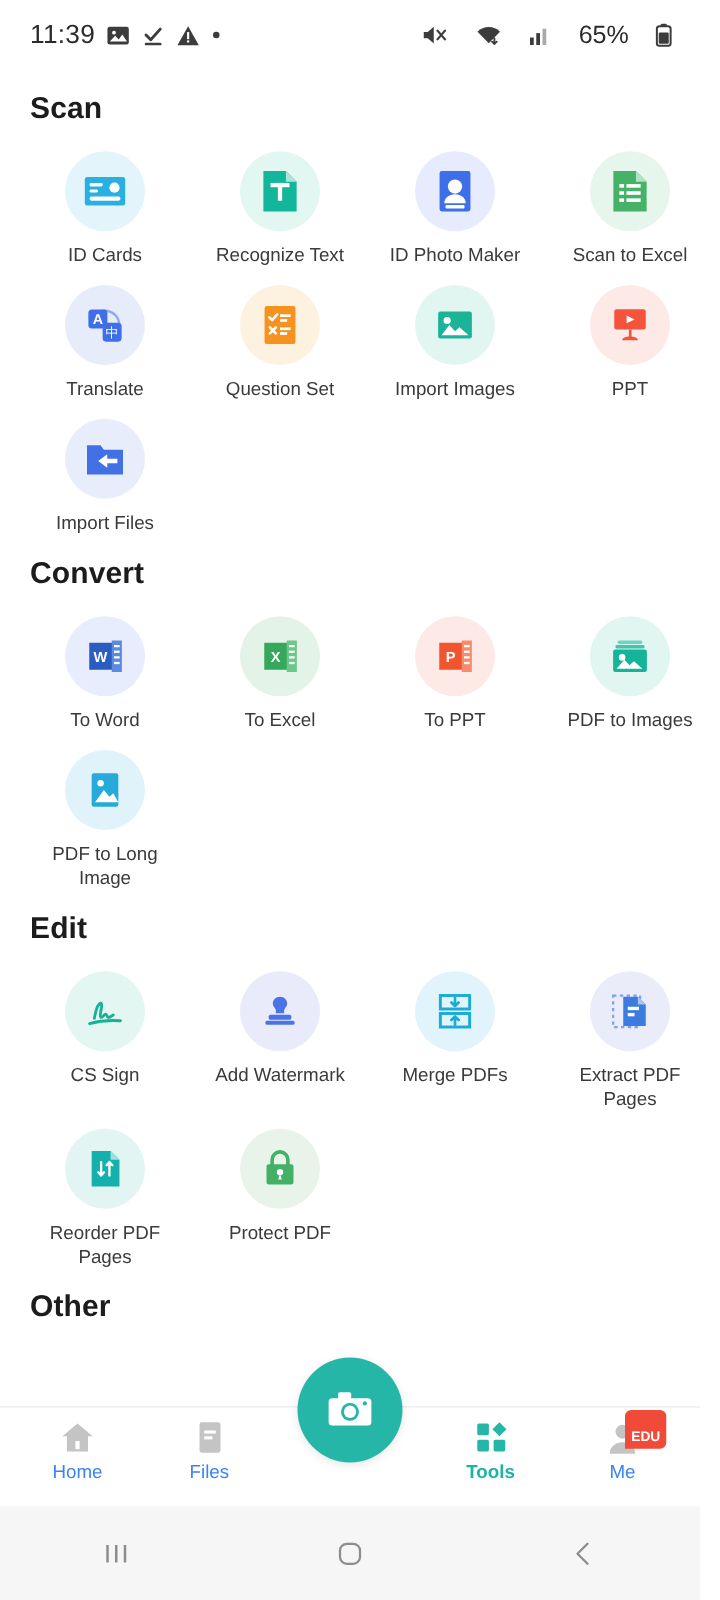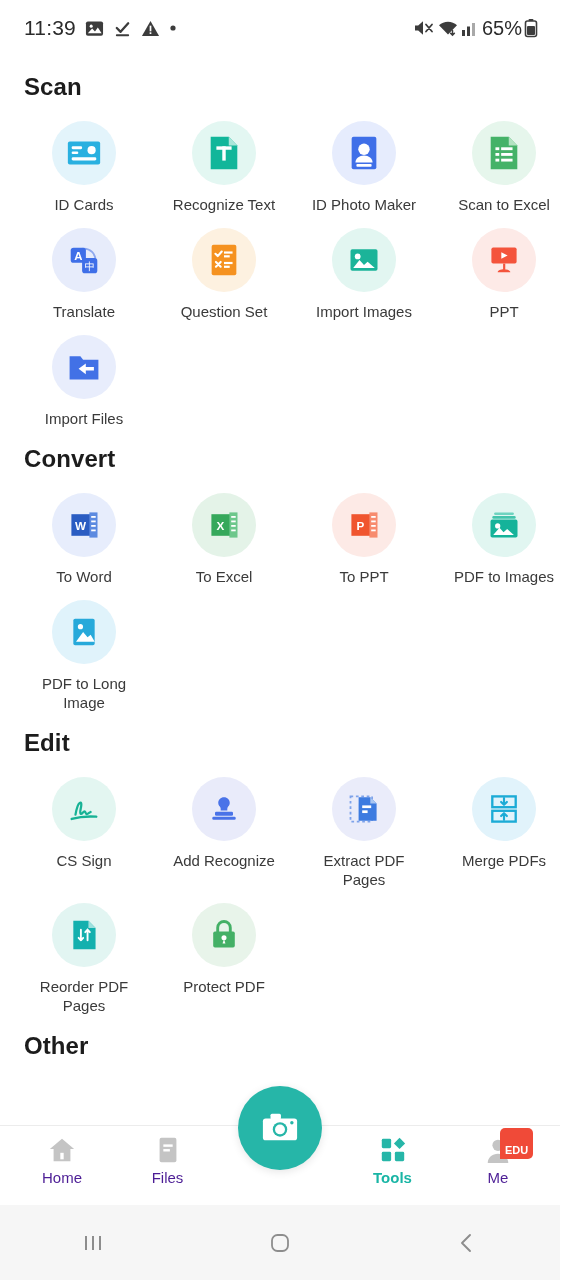--- a/index.html
+++ b/index.html
@@ -10,21 +10,21 @@
     overflow: hidden;
   }
   .phone { position: relative; width: 560px; height: 1280px; background:#fff; }
 
   
   .statusbar {
     height: 56px; display: flex; align-items: center;
     justify-content: space-between; padding: 0 22px 0 24px;
   }
   .sb-left { display: flex; align-items: center; gap: 9px; }
-  .sb-right { display: flex; align-items: center; gap: 2px; }
+  .sb-right { display: flex; align-items: center; gap: 21px; }
   .sb-time { font-size: 21px; color: #2b2b2b; letter-spacing: .2px; font-weight: 400; }
   .sb-battery-text { font-size: 20px; color: #2b2b2b; margin-left:1px;}
   .sb-ico { display:inline-flex; align-items:center; }
 
   
   .content {
     position: absolute; top: 56px; left: 0; right: 0; bottom: 155px;
     overflow: hidden; background: #fff;
   }
   .section-title {
@@ -54,21 +54,21 @@
     position: absolute; left: 0; right: 0; bottom: 75px; height: 80px;
     background: #fff; border-top: 1px solid #ececec;
     display: flex; align-items: flex-start; justify-content: space-between;
     padding: 0 14px;
   }
   .navitem {
     width: 96px; padding-top: 10px;
     display: flex; flex-direction: column; align-items: center;
     cursor: pointer; position: relative;
   }
-  .navitem .nav-label { font-size: 15px; color: #4c1d95; margin-top: 5px; }
+  .navitem .nav-label { font-size: 15px; color: #3b82f6; margin-top: 5px; }
   .navitem.active .nav-label { color: #19b5a5; font-weight: bold; }
   .navspacer { width: 110px; }
   .fab {
     position: absolute; left: 50%; transform: translateX(-50%);
     bottom: 110px; width: 84px; height: 84px; border-radius: 50%;
     background: #26b6a8; display: flex; align-items: center; justify-content: center;
     cursor: pointer; box-shadow: 0 2px 8px rgba(0,0,0,.10);
   }
   .edu-badge {
     position: absolute; top: 2px; left: 50%; margin-left: 2px;
@@ -356,46 +356,46 @@
       </div>
 
       <div class="cell">
         <div class="bubble" style="background:#e9ebfa">
           <svg width="36" height="36" viewBox="0 0 40 40">
               <path d="M20 7c3.8 0 6.4 2.9 6.4 6.2 0 2.7-1.8 3.6-2.4 5-.5 1.2-.3 2.5-.3 3.6h-7.4c0-1.1.2-2.4-.3-3.6-.6-1.4-2.4-2.3-2.4-5C13.6 9.9 16.2 7 20 7z" fill="#4a73e8"></path>
               <rect x="10" y="23" width="20" height="4.6" rx="1.4" fill="#4a73e8"></rect>
               <rect x="7" y="28.5" width="26" height="3.4" rx="1.4" fill="#4a73e8"></rect>
             </svg>
         </div>
-        <div class="cell-label">Add Recognize</div>
+        <div class="cell-label">Add Watermark</div>
+      </div>
+
+      <div class="cell">
+        <div class="bubble" style="background:#e1f3fb">
+          <svg width="36" height="36" viewBox="0 0 40 40">
+              <rect x="7" y="6" width="26" height="12" fill="none" stroke="#1cabd6" stroke-width="2.6"></rect>
+              <rect x="7" y="22" width="26" height="12" fill="none" stroke="#1cabd6" stroke-width="2.6"></rect>
+              <path d="M20 8v6.5M16.8 12.2L20 15.4l3.2-3.2" stroke="#1cabd6" stroke-width="2.4" fill="none" stroke-linecap="round" stroke-linejoin="round"></path>
+              <path d="M20 32v-6.5M16.8 27.8L20 24.6l3.2 3.2" stroke="#1cabd6" stroke-width="2.4" fill="none" stroke-linecap="round" stroke-linejoin="round"></path>
+            </svg>
+        </div>
+        <div class="cell-label">Merge PDFs</div>
       </div>
 
       <div class="cell">
         <div class="bubble" style="background:#eaecfa">
           <svg width="36" height="36" viewBox="0 0 40 40">
               <rect x="5" y="6" width="24" height="28" fill="none" stroke="#7fa3ea" stroke-width="2" stroke-dasharray="3 3"></rect>
               <path d="M14 7h13l7 7v19H14z" fill="#3d7be0"></path>
               <path d="M27 7l7 7h-7z" fill="#a9c6f2"></path>
               <rect x="18" y="16" width="10" height="3" fill="#fff"></rect>
               <rect x="18" y="21.5" width="6" height="3" fill="#fff"></rect>
             </svg>
         </div>
         <div class="cell-label">Extract PDF Pages</div>
-      </div>
-
-      <div class="cell">
-        <div class="bubble" style="background:#e1f3fb">
-          <svg width="36" height="36" viewBox="0 0 40 40">
-              <rect x="7" y="6" width="26" height="12" fill="none" stroke="#1cabd6" stroke-width="2.6"></rect>
-              <rect x="7" y="22" width="26" height="12" fill="none" stroke="#1cabd6" stroke-width="2.6"></rect>
-              <path d="M20 8v6.5M16.8 12.2L20 15.4l3.2-3.2" stroke="#1cabd6" stroke-width="2.4" fill="none" stroke-linecap="round" stroke-linejoin="round"></path>
-              <path d="M20 32v-6.5M16.8 27.8L20 24.6l3.2 3.2" stroke="#1cabd6" stroke-width="2.4" fill="none" stroke-linecap="round" stroke-linejoin="round"></path>
-            </svg>
-        </div>
-        <div class="cell-label">Merge PDFs</div>
       </div>
 
       <div class="cell">
         <div class="bubble" style="background:#e2f5f2">
           <svg width="32" height="36" viewBox="0 0 36 40">
               <path d="M6 4h17l8 8v24H6z" fill="#13b0ae"></path>
               <path d="M23 4l8 8h-8z" fill="#9fe0de"></path>
               <path d="M14.5 14v12M14.5 26l-2.6-2.8M14.5 26l2.6-2.8" stroke="#fff" stroke-width="2.1" fill="none" stroke-linecap="round" stroke-linejoin="round"></path>
               <path d="M22 26V14M22 14l-2.6 2.8M22 14l2.6 2.8" stroke="#fff" stroke-width="2.1" fill="none" stroke-linecap="round" stroke-linejoin="round"></path>
             </svg>

